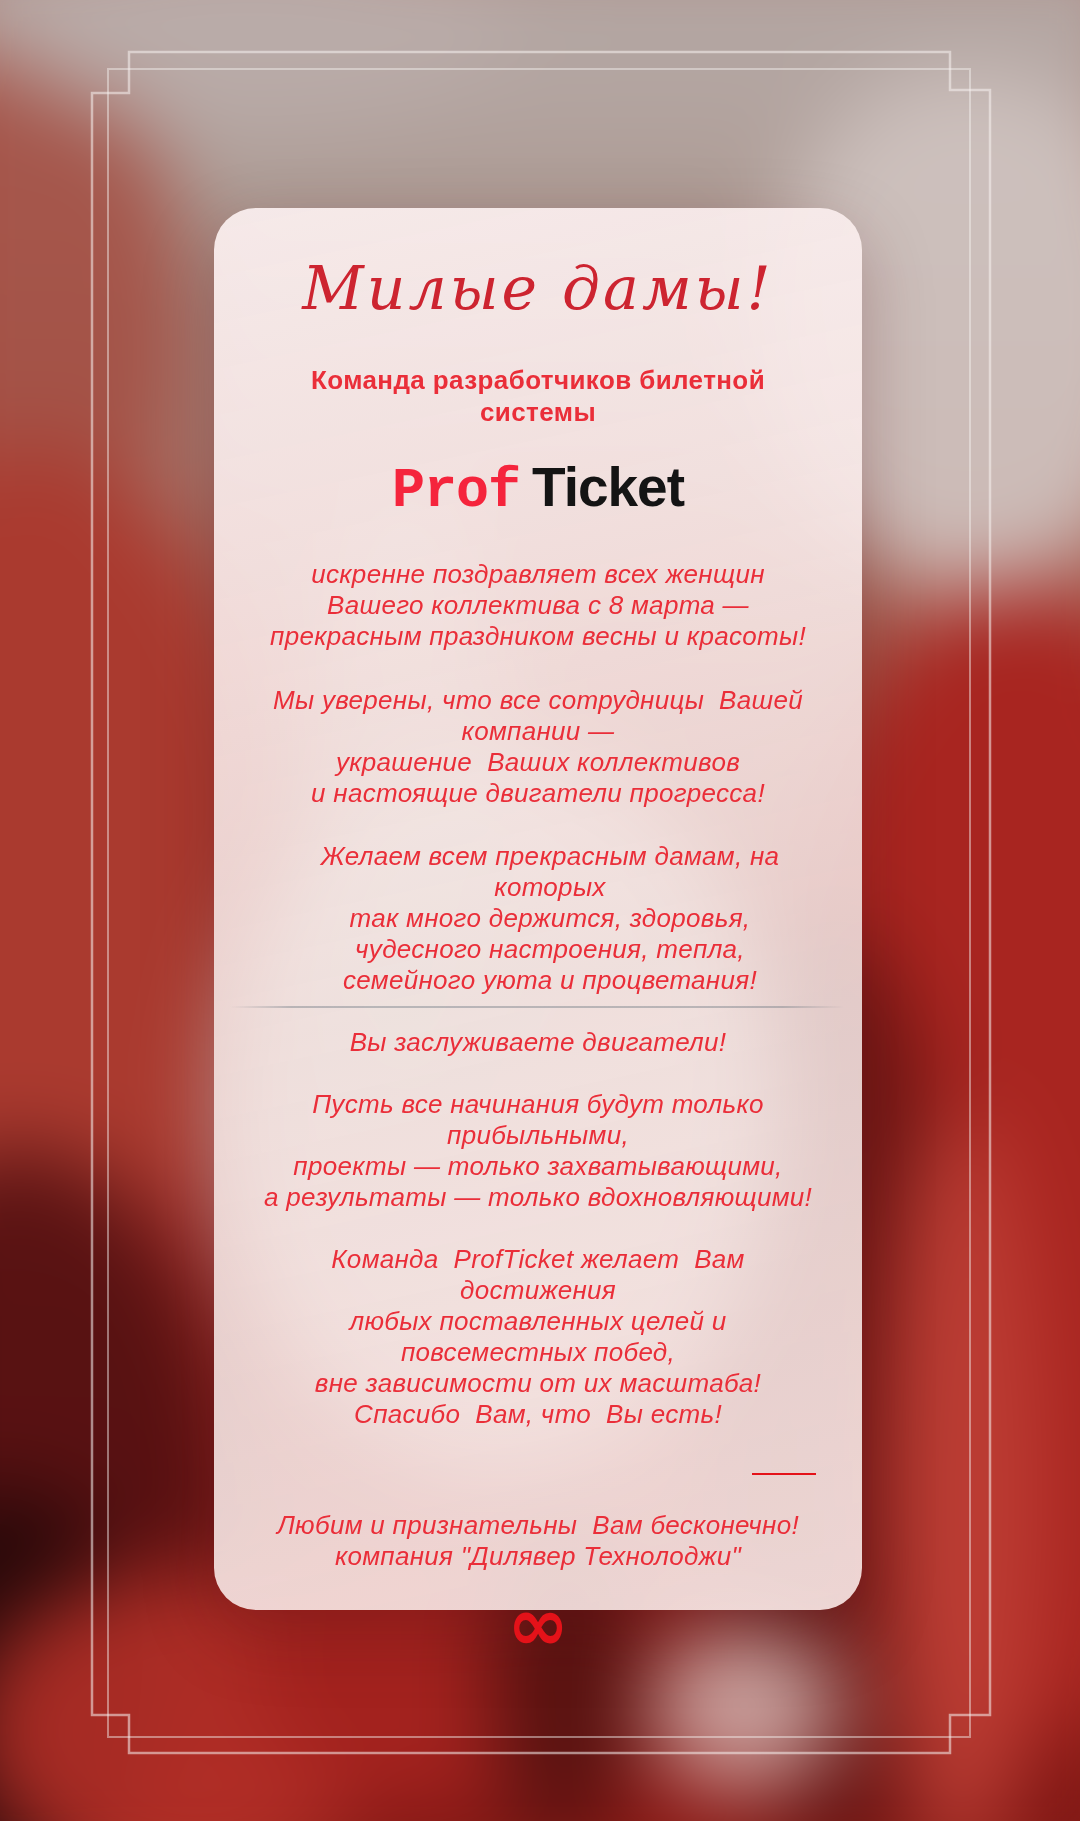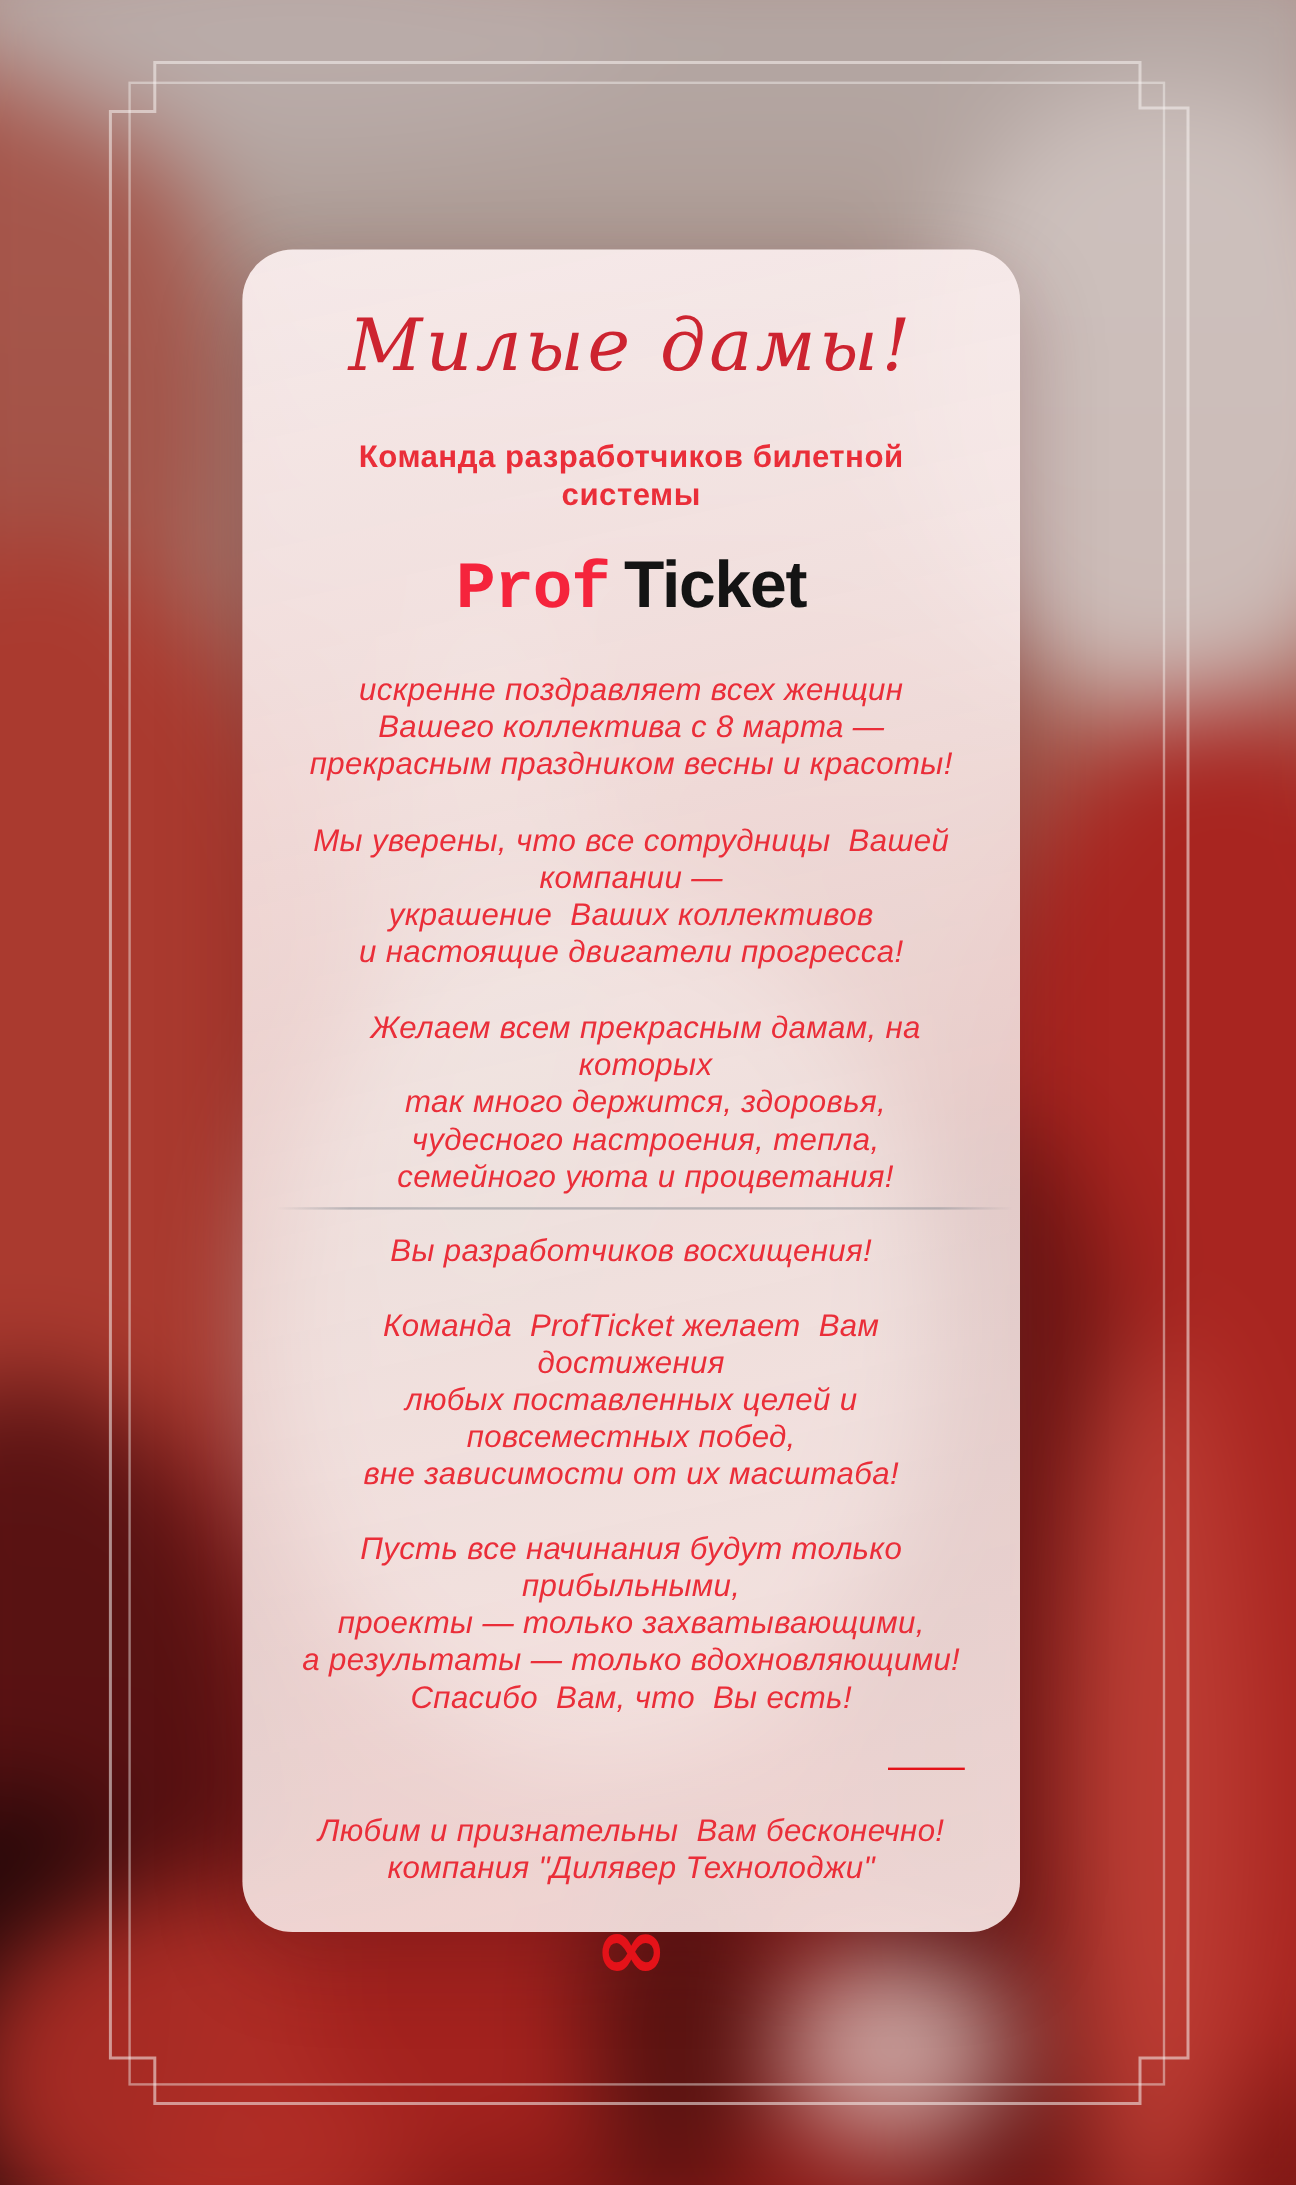--- a/index.html
+++ b/index.html
@@ -39,21 +39,21 @@
 
   
   .decor-line{
     position:absolute;left:230px;top:1006px;width:614px;height:2px;z-index:2;
     background:linear-gradient(90deg,rgba(110,120,130,0) 0%,
       rgba(110,120,130,.42) 10%,rgba(110,120,130,.42) 90%,rgba(110,120,130,0) 100%);
   }
 
   
   .card{
-    position:absolute;left:202px;top:208px;width:648px;height:1402px;
+    position:absolute;left:214px;top:208px;width:648px;height:1402px;
     border-radius:42px;
     background:linear-gradient(168deg,
       rgba(250,238,238,.94) 0%,rgba(248,233,232,.90) 30%,
       rgba(243,231,229,.86) 55%,rgba(247,229,227,.92) 100%);
     box-shadow:0 24px 70px rgba(80,15,18,.28);
   }
   .card-content{position:relative;z-index:3;height:100%;
     padding:38px 40px 0 40px;box-sizing:border-box;text-align:center;}
 
   .heading{
@@ -134,25 +134,25 @@
       <div class="logo">
         <span class="logo-prof">Prof</span><span class="logo-ticket">Ticket</span>
       </div>
 
       <div class="para p-intro">искренне поздравляет всех женщин<br>Вашего коллектива с 8 марта —<br>прекрасным праздником весны и красоты!</div>
 
       <div class="para p-confidence">Мы уверены, что все сотрудницы&nbsp; Вашей компании —<br>украшение&nbsp; Ваших коллективов<br>и настоящие двигатели прогресса!</div>
 
       <div class="para p-wishes">Желаем всем прекрасным дамам, на которых<br>так много держится, здоровья,<br>чудесного настроения, тепла,<br>семейного уюта и процветания!</div>
 
-      <div class="para p-admiration">Вы разработчиков восхищения!</div>
+      <div class="para p-admiration">Вы заслуживаете двигатели!</div>
+
+      <div class="para p-business">Пусть все начинания будут только прибыльными,<br>проекты — только захватывающими,<br>а результаты — только вдохновляющими!</div>
 
       <div class="para p-team">Команда&nbsp; ProfTicket желает&nbsp; Вам достижения<br>любых поставленных целей и повсеместных побед,<br>вне зависимости от их масштаба!</div>
-
-      <div class="para p-business">Пусть все начинания будут только прибыльными,<br>проекты — только захватывающими,<br>а результаты — только вдохновляющими!</div>
 
       <div class="para p-thanks">Спасибо&nbsp; Вам, что&nbsp; Вы есть!</div>
 
       <hr class="sign-rule">
 
       <div class="para signature">Любим и признательны&nbsp; Вам бесконечно!<br>компания "Дилявер Технолоджи"</div>
 
       <div class="infinity">∞</div>
 
     </div>

